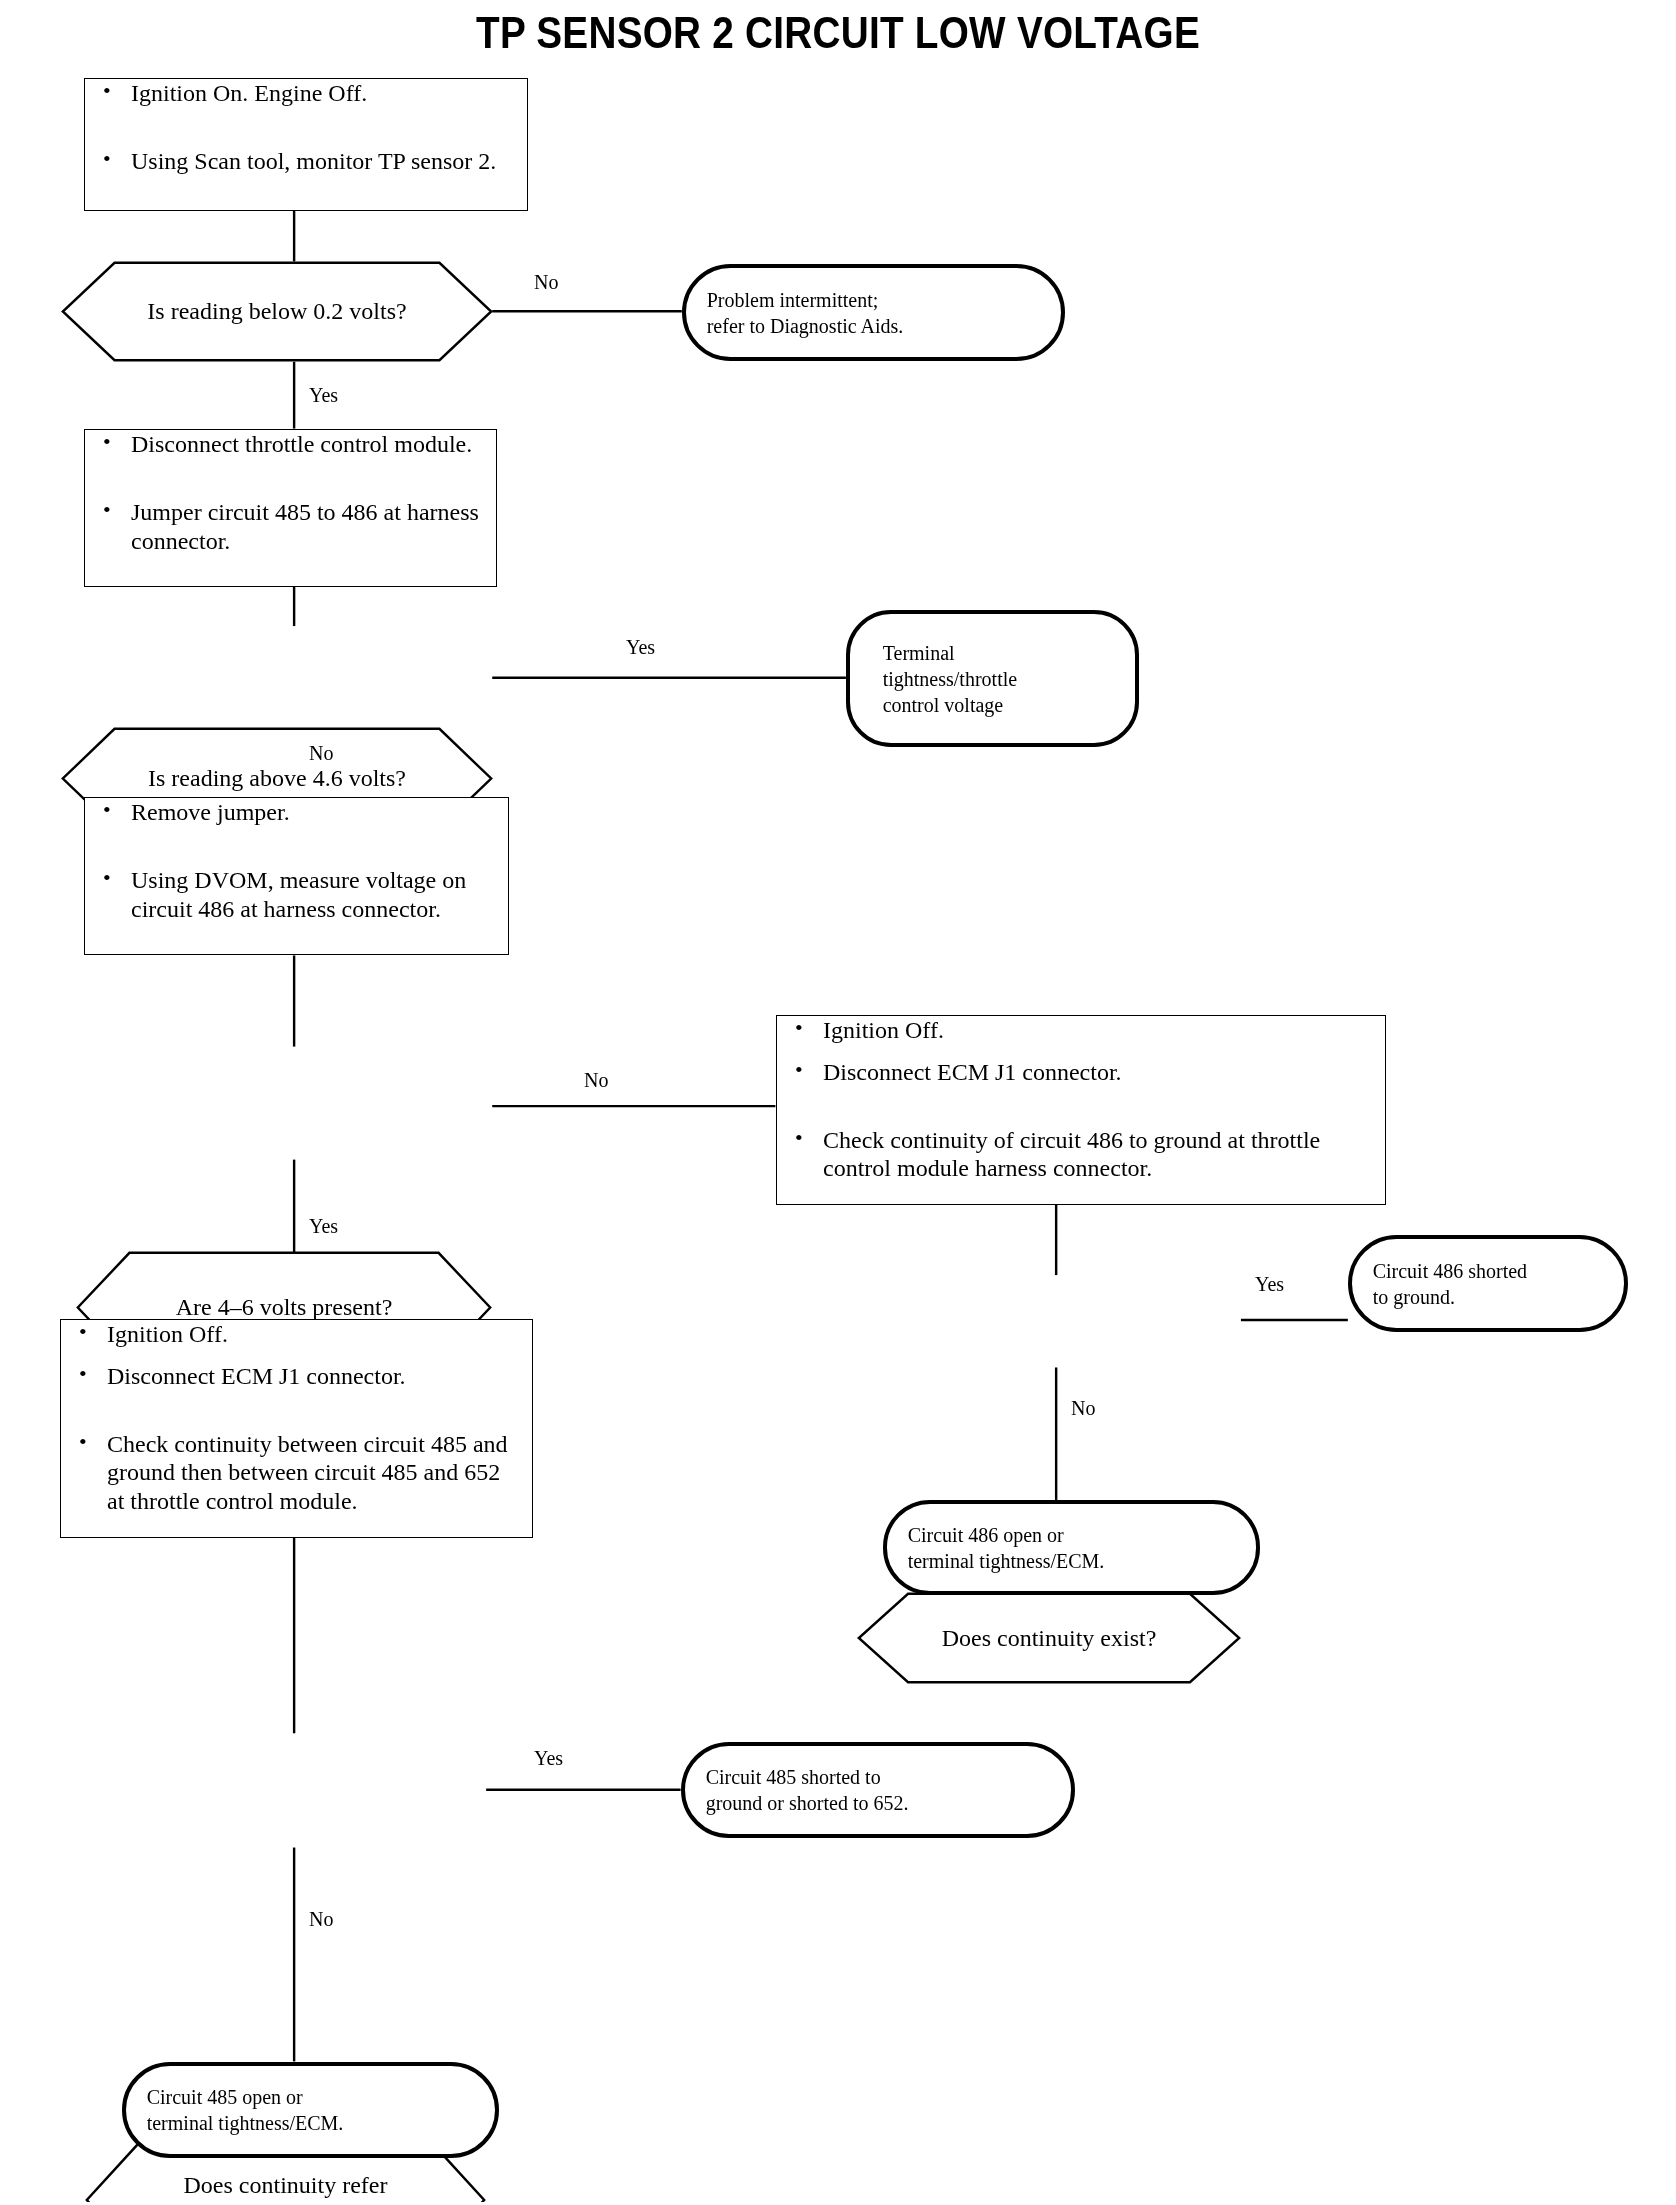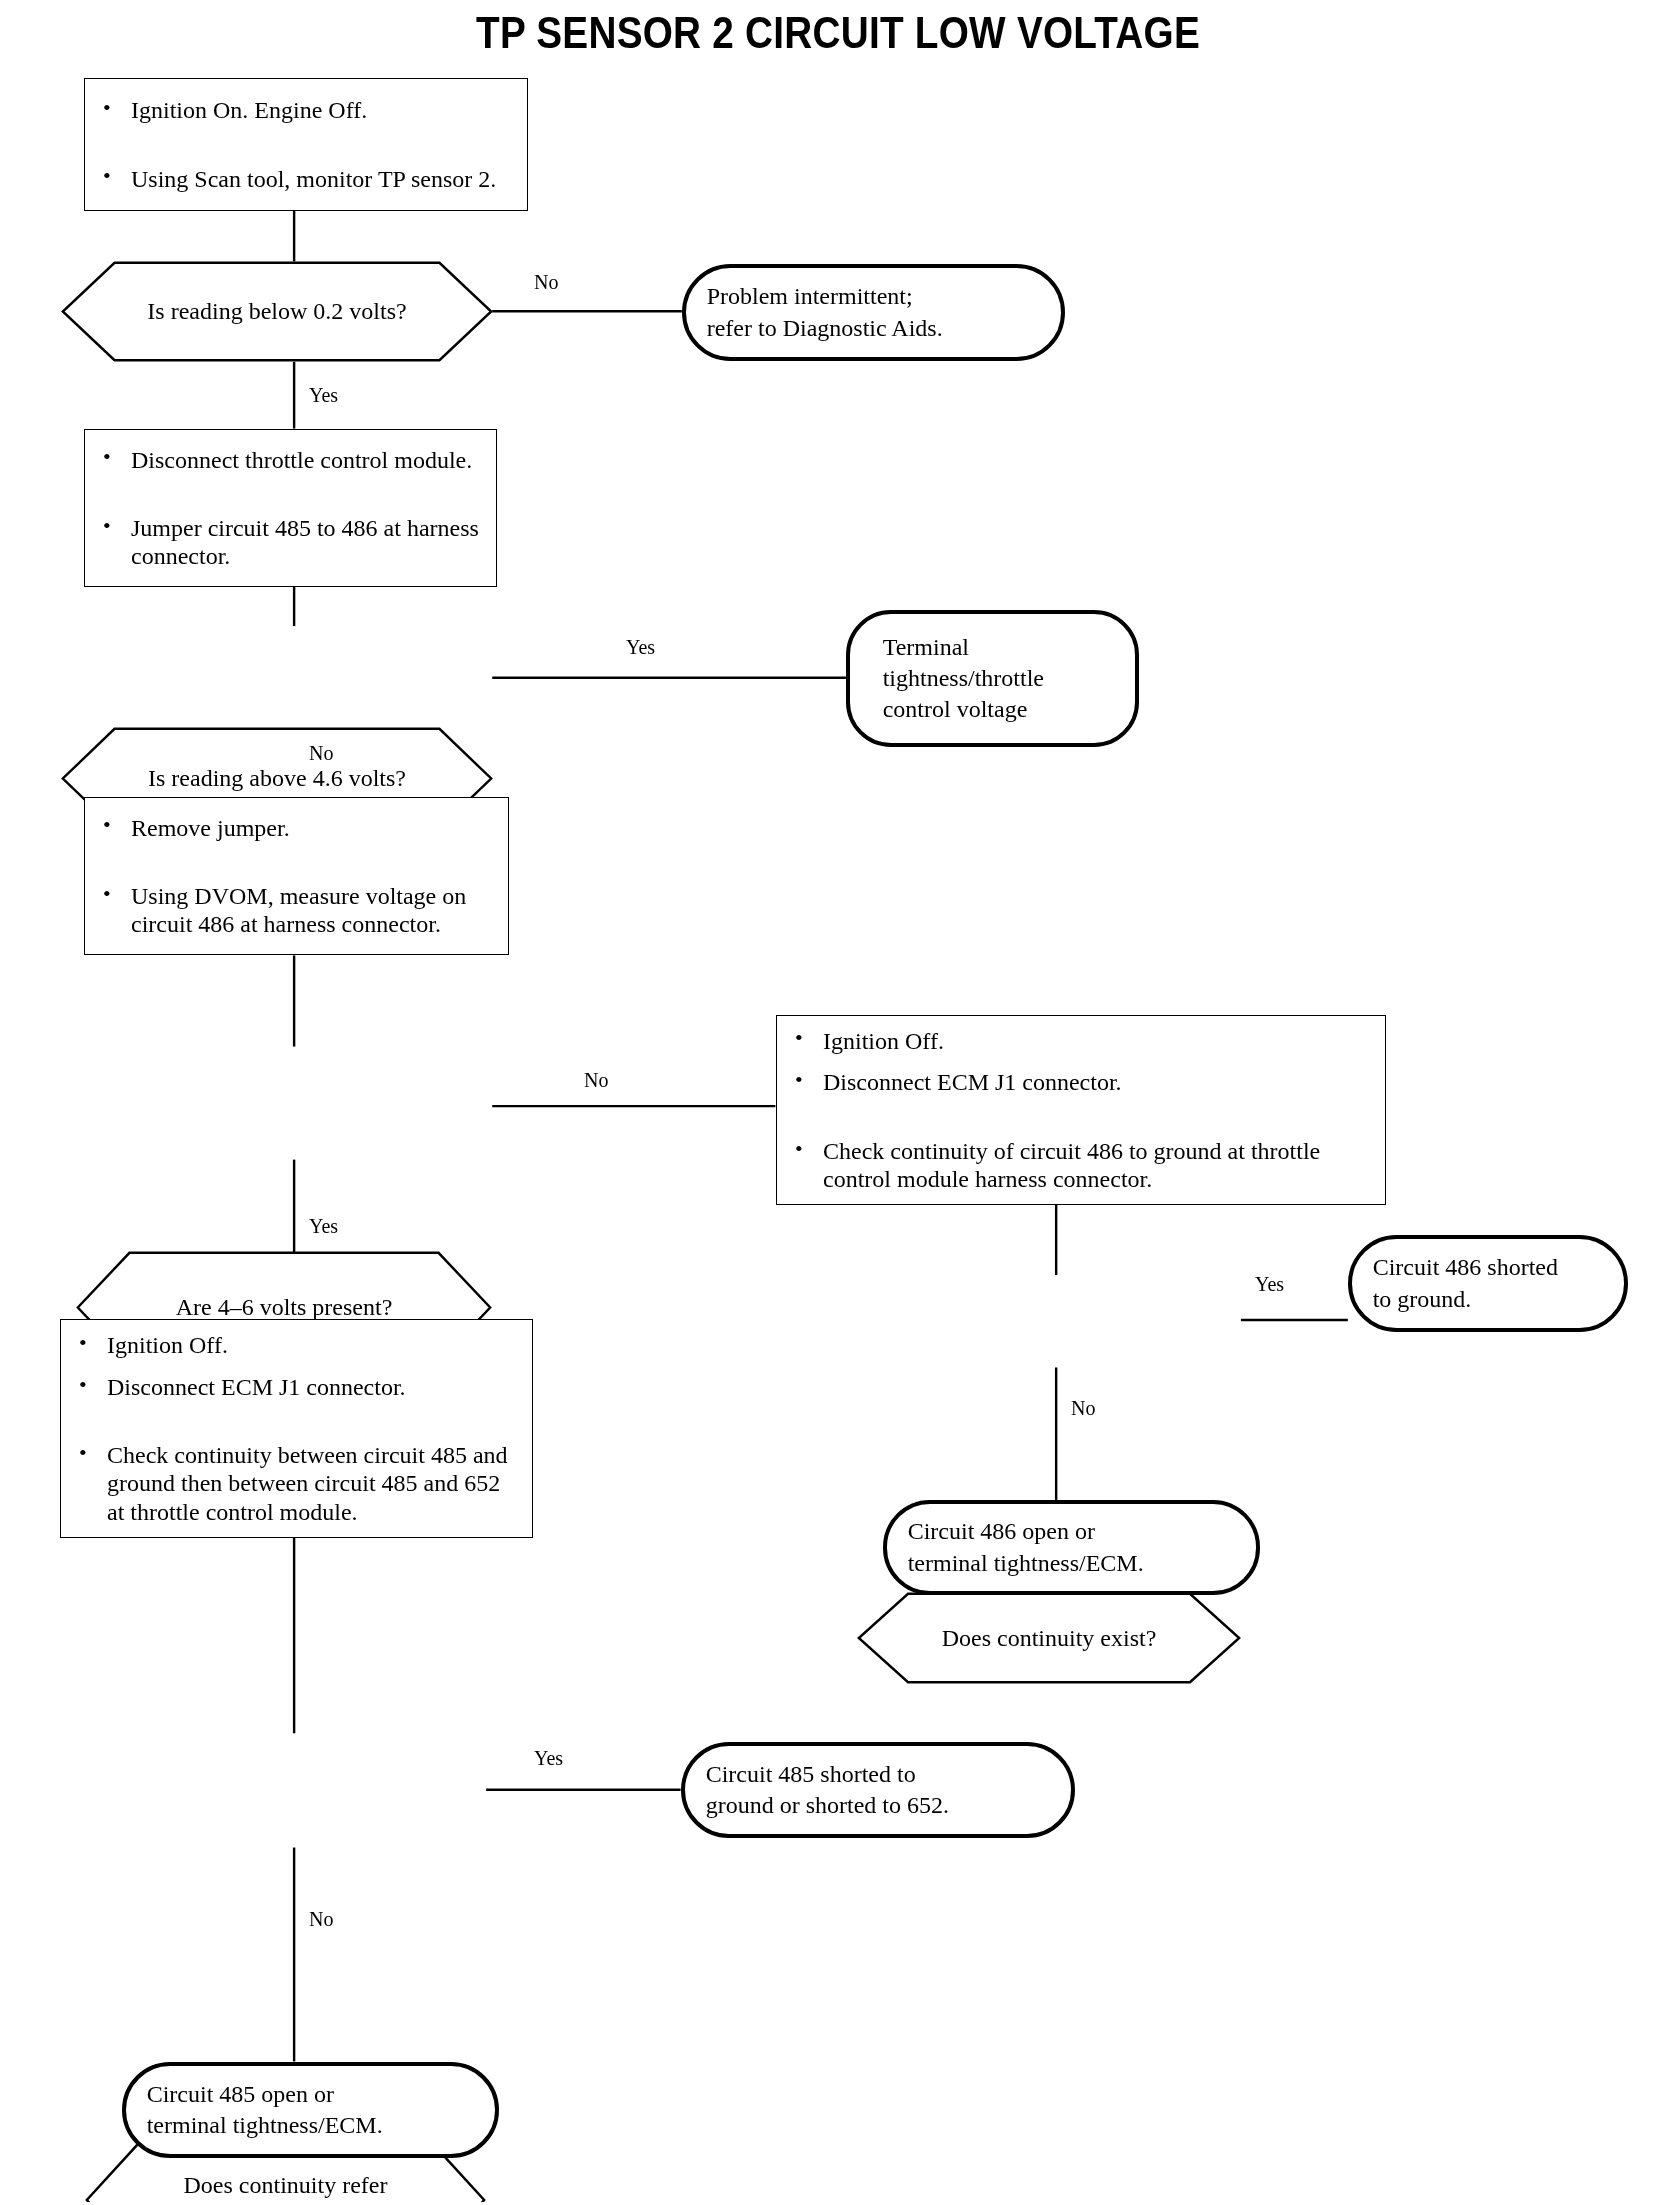--- a/index.html
+++ b/index.html
@@ -41,21 +41,20 @@
 
   
   .node {
     position: absolute;
     box-sizing: border-box;
   }
   .proc {
     border: 1.8px solid #000;
     background: #fff;
     display: flex;
-    align-items: center;
   }
   .proc ul {
     margin: 0;
     padding: 0 16px 0 46px;
     list-style: none;
     width: 100%;
   }
   .proc li {
     position: relative;
     font-size: 24px;
@@ -98,21 +97,21 @@
   }
 
   
   .term {
     border: 4.3px solid #000;
     background: #fff;
     display: flex;
     align-items: center;
   }
   .term .ttext {
-    font-size: 24px;
+    font-size: 20px;
     line-height: 1.3;
     padding: 0 20.7px;
     width: 100%;
   }
 
   
   .blabel {
     position: absolute;
     font-size: 20px;
     line-height: 1;

